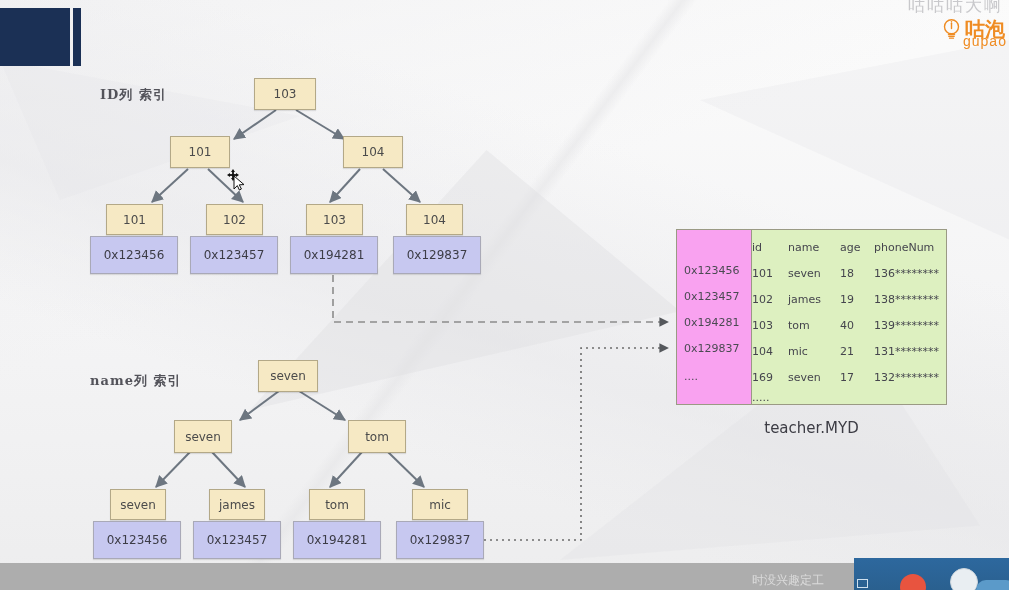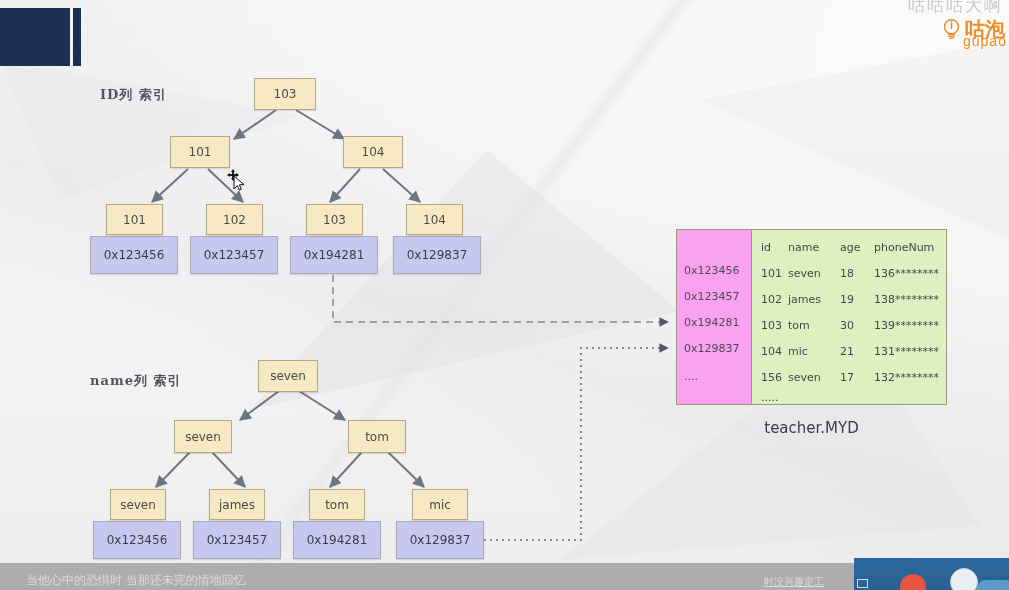--- a/index.html
+++ b/index.html
@@ -106,21 +106,21 @@
   }
   #myd-table {
     flex: 1; background: #ddf0c0; position: relative;
   }
   #myd-table .trow {
     position: absolute; left: 0; right: 0; height: 26px;
     display: flex; align-items: center;
     font-size: 11px; color: #45454d;
     font-family: "DejaVu Sans", sans-serif; white-space: nowrap;
   }
-  #myd-table .c-id    { width: 36px; padding-left: 9px; }
+  #myd-table .c-id    { width: 36px; padding-left: 0; }
   #myd-table .c-name  { width: 52px; }
   #myd-table .c-age   { width: 34px; }
   #myd-table .c-phone { flex: 1; }
   #myd-caption {
     position: absolute; left: 676px; top: 419px; width: 271px;
     text-align: center; font-size: 15px; color: #3c3c44;
     font-family: "DejaVu Sans", sans-serif;
   }
 
   
@@ -131,22 +131,22 @@
     position: absolute; left: 0; bottom: 0; width: 1009px; height: 27px;
     background: #adadad;
   }
   #bottom-left-text {
     position: absolute; left: 26px; bottom: 1px;
     font-size: 12px; color: rgba(255,255,255,0.55);
     white-space: nowrap; font-family: "DejaVu Sans", sans-serif;
   }
   #bottom-right-text {
     position: absolute; right: 185px; bottom: 1px;
-    font-size: 10px; color: rgba(255,255,255,0.55);
-    white-space: nowrap; font-family: "DejaVu Sans", sans-serif; text-decoration: underline;
+    font-size: 12px; color: rgba(255,255,255,0.55);
+    white-space: nowrap; font-family: "DejaVu Sans", sans-serif;
   }
   #video-thumb {
     position: absolute; right: 0; bottom: 0; width: 155px; height: 32px;
     background: linear-gradient(to bottom, #2d689e 0%, #2a608f 100%);
     overflow: hidden;
   }
   #video-thumb .vt-sun {
     position: absolute; left: 46px; top: 16px; width: 26px; height: 26px;
     background: #e8543f; border-radius: 50%;
   }
@@ -288,31 +288,31 @@
       </div>
       <div class="trow" style="top:56px;">
         <span class="c-id">102</span>
         <span class="c-name">james</span>
         <span class="c-age">19</span>
         <span class="c-phone">138********</span>
       </div>
       <div class="trow" style="top:82px;">
         <span class="c-id">103</span>
         <span class="c-name">tom</span>
-        <span class="c-age">30</span>
+        <span class="c-age">40</span>
         <span class="c-phone">139********</span>
       </div>
       <div class="trow" style="top:108px;">
         <span class="c-id">104</span>
         <span class="c-name">mic</span>
         <span class="c-age">21</span>
         <span class="c-phone">131********</span>
       </div>
       <div class="trow" style="top:134px;">
-        <span class="c-id">156</span>
+        <span class="c-id">169</span>
         <span class="c-name">seven</span>
         <span class="c-age">17</span>
         <span class="c-phone">132********</span>
       </div>
       <div class="trow" style="top:154px;">
         <span class="c-id">.....</span>
       </div>
     </div>
   </div>
   <div id="myd-caption">teacher.MYD</div>
@@ -323,21 +323,20 @@
       <path d="M1 7 L4 5 L4 9 Z"></path>
       <path d="M13 7 L10 5 L10 9 Z"></path>
       <path d="M7 13 L5 10 L9 10 Z"></path>
       <rect x="6.1" y="3.6" width="1.8" height="7"></rect>
       <rect x="3.6" y="6.1" width="7" height="1.8"></rect>
     </g>
     <path d="M8 8 L8 21 L11.3 17.6 L13.4 22 L15.4 21 L13.3 16.8 L18 16.6 Z" fill="#fff" stroke="#111" stroke-width="1"></path>
   </svg>
 
   <div id="bottom-bar"></div>
-  <div id="bottom-left-text">当他心中的恐惧时 当那还未完的情地回忆</div>
   <div id="bottom-right-text">时没兴趣定工</div>
   <div id="video-thumb">
     <div class="vt-sun"></div>
     <div class="vt-dial"></div>
     <div class="vt-cloud"></div>
     <div class="vt-badge"></div>
   </div>
 
 </div>
 

